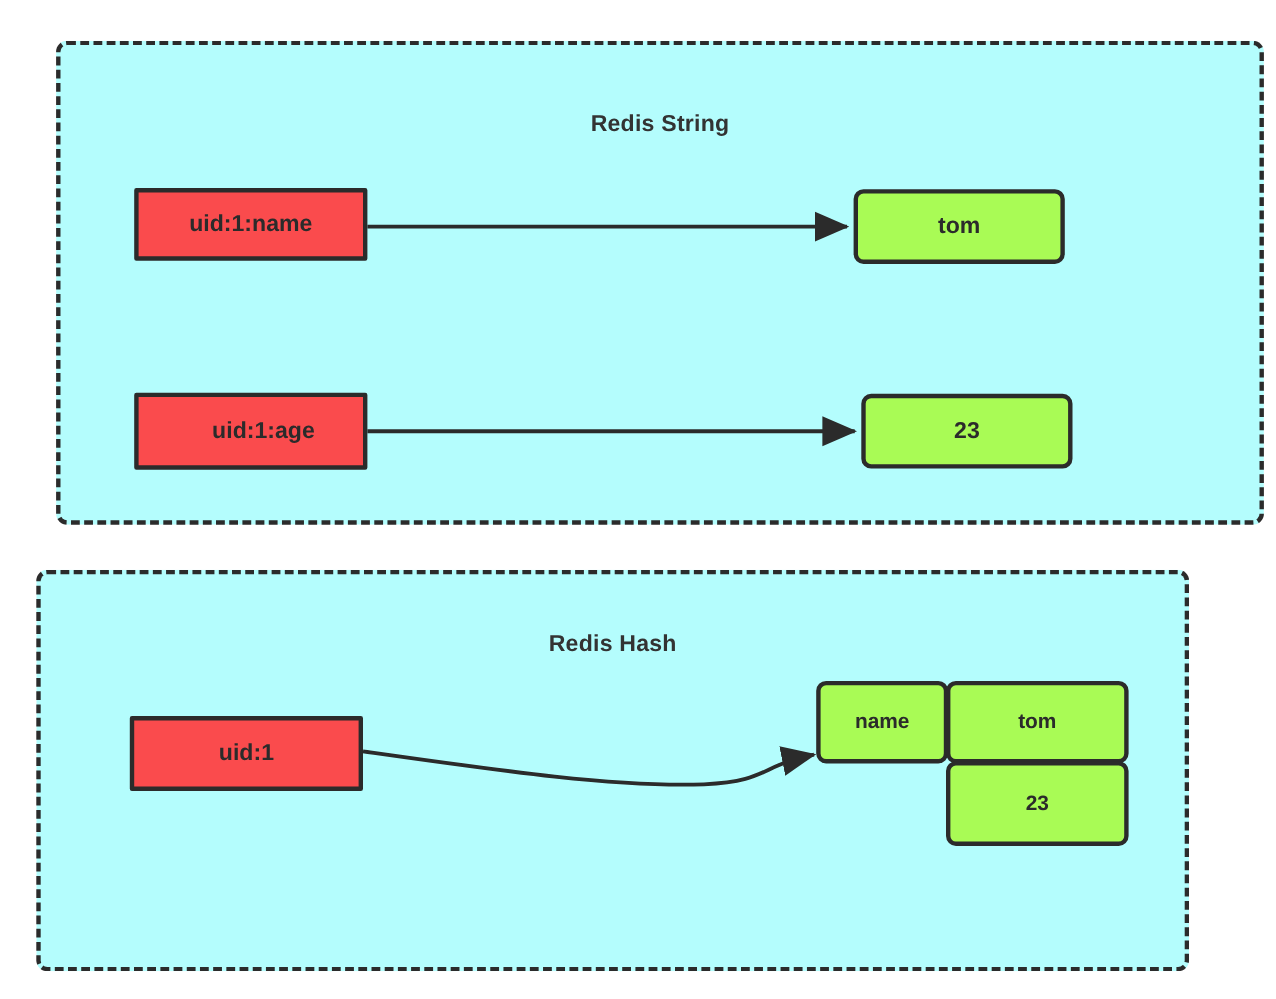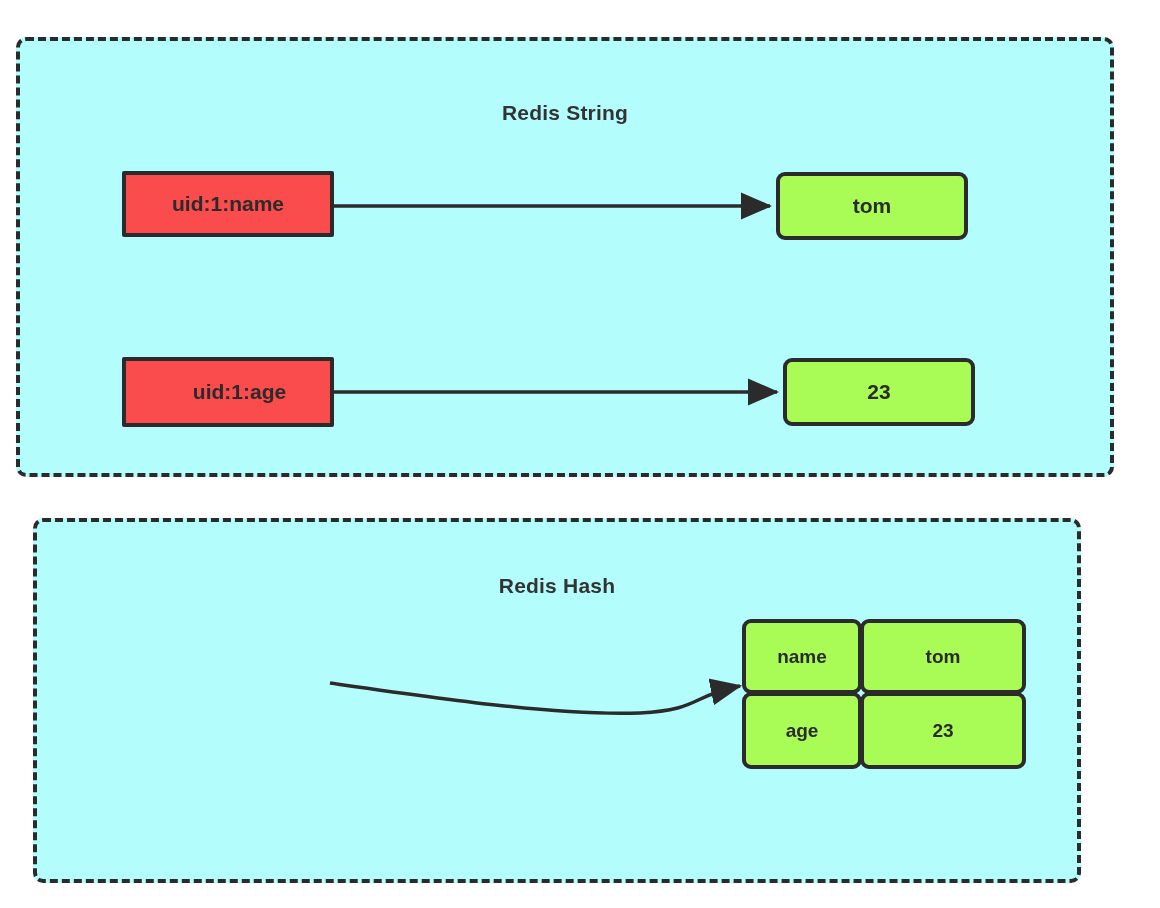--- a/index.html
+++ b/index.html
@@ -21,21 +21,21 @@
 
   
   .panel {
     position: absolute;
     box-sizing: border-box;
     background: #b4fdfd;
     border: 4px dashed #2b2b2b;
     border-radius: 10px;
   }
   #panel-string {
-    left: 16px;
+    left: 51px;
     top: 37px;
     width: 1098px;
     height: 440px;
   }
   #panel-hash {
     left: 33px;
     top: 518px;
     width: 1048px;
     height: 365px;
   }
@@ -142,25 +142,25 @@
   <div class="key-box" id="key-uid-age">uid:1:age</div>
 
   <div class="value-box" id="value-tom">tom</div>
 
   <div class="value-box" id="value-23">23</div>
 
   <div class="panel" id="panel-hash">
     <div class="panel-title">Redis Hash</div>
   </div>
 
+  <div class="key-box" id="key-uid-1">uid:1</div>
 
   <div id="hash-table">
     <div class="hash-cell r0 c0">name</div>
     <div class="hash-cell r0 c1">tom</div>
-    <div class="hash-cell r1 c0">age</div>
     <div class="hash-cell r1 c1">23</div>
   </div>
 
   <svg id="connectors" viewBox="0 0 1160 908">
     <defs>
       <marker id="arrowhead" markerWidth="9" markerHeight="9" refX="8.4" refY="4.5" orient="auto" markerUnits="strokeWidth">
         <path d="M0,0.6 L9,4.5 L0,8.4 z" fill="#2b2b2b"></path>
       </marker>
     </defs>
 

